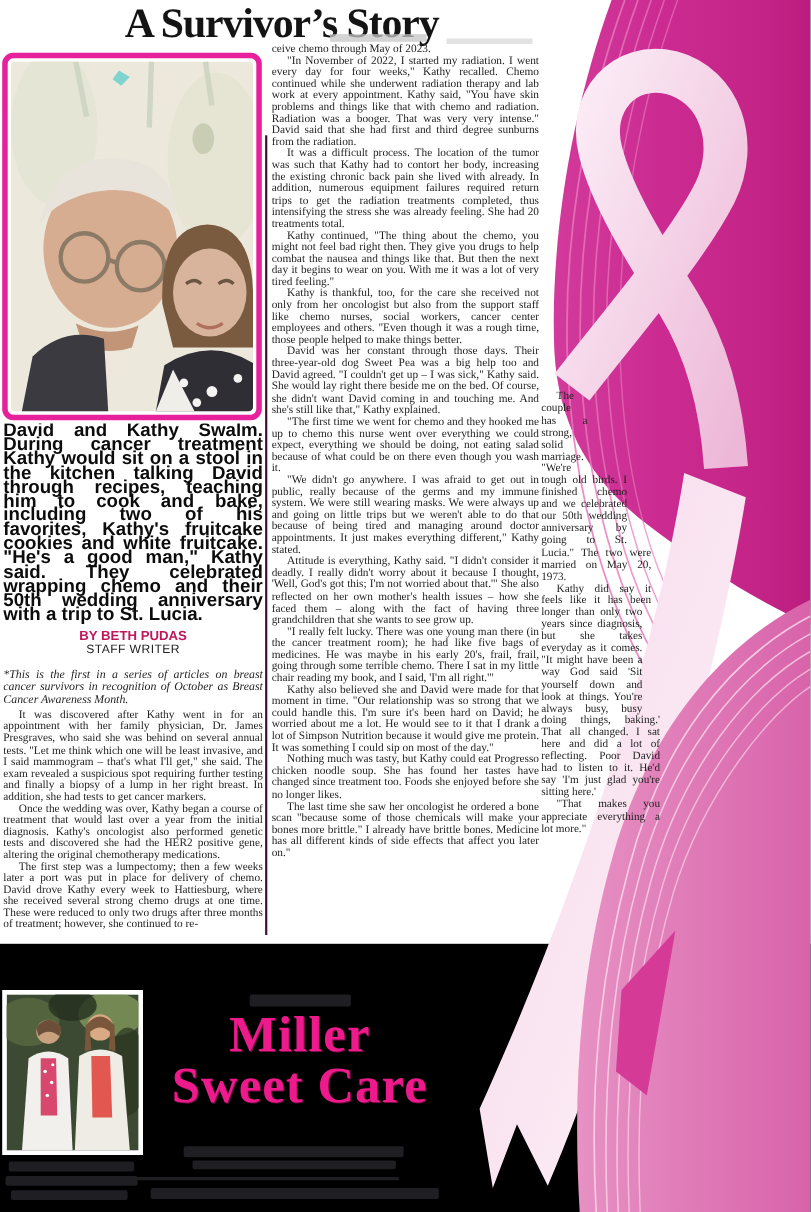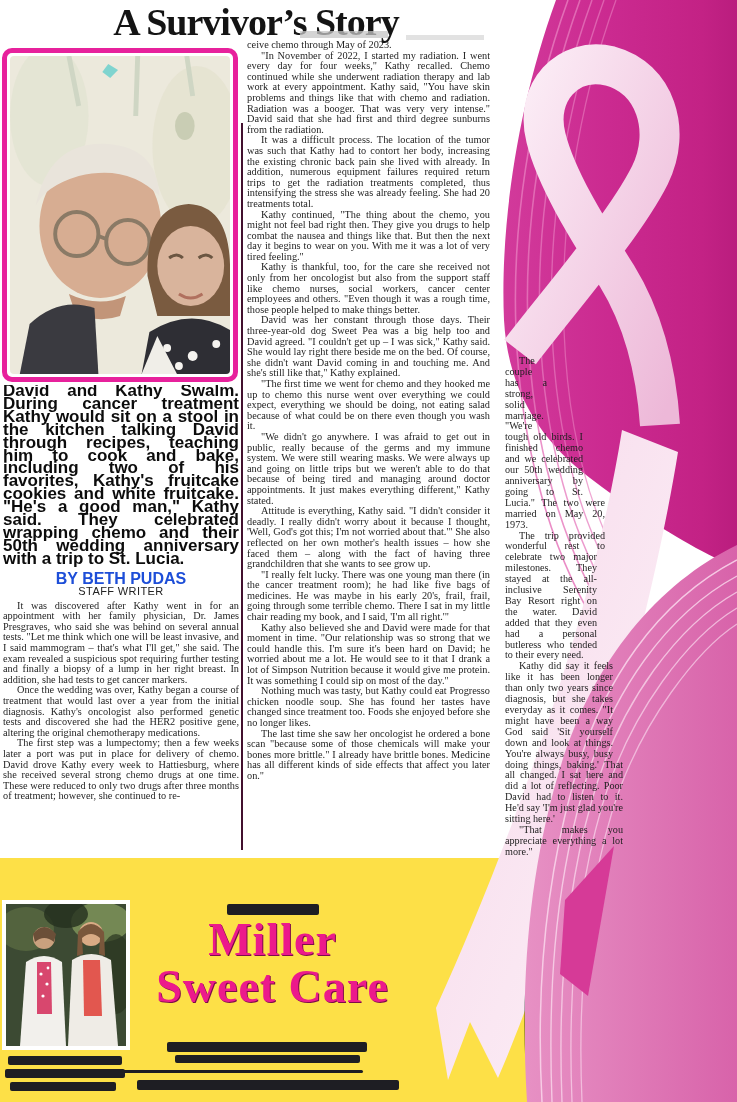--- a/index.html
+++ b/index.html
@@ -12,37 +12,37 @@
   .smudge{position:absolute;background:#c6c6c6;opacity:.75;}
   
   .photo-frame{position:absolute;left:2px;top:48px;width:236px;height:334px;
     border:5px solid #e7219c;border-radius:10px;background:#fff;box-sizing:border-box;padding:3px;}
   .photo-frame svg{display:block;width:100%;height:100%;border-radius:4px;}
   
   .caption{font-family:"Liberation Sans","DejaVu Sans",sans-serif;font-weight:bold;
     font-size:17px;line-height:12.9px;color:#0c0c0c;text-align:justify;}
   .col1wrap{position:absolute;left:3px;top:385px;width:236px;height:468px;overflow:hidden;}
   .byline{margin-top:6px;text-align:center;font-family:"Liberation Sans","DejaVu Sans",sans-serif;}
-  .byline .by{font-weight:bold;font-size:16px;line-height:13px;color:#1d4ed8;}
+  .byline .by{font-weight:bold;font-size:12px;line-height:13px;color:#be185d;}
   .byline .role{font-size:11px;line-height:13px;color:#222;letter-spacing:.4px;}
   .series-note{margin-top:10px;font-style:italic;font-size:10.8px;line-height:11.7px;
     color:#1d1d1d;text-align:justify;}
   .bodytext p{margin:0;text-indent:14px;font-size:10.3px;line-height:10.6px;color:#1e1e1e;
     text-align:justify;hyphens:auto;-webkit-hyphens:auto;}
   .body1{margin-top:3px;}
   .col2{position:absolute;left:247px;top:40px;width:243px;height:818px;overflow:hidden;}
   .col2 p:first-child{text-indent:0;}
-  .col3{position:absolute;left:492px;top:356px;width:118px;height:532px;overflow:hidden;margin-left:13px;}
+  .col3{position:absolute;left:492px;top:356px;width:118px;height:532px;overflow:hidden;}
   .col3 p{font-size:10.2px;line-height:10.9px;}
   .sb{float:right;clear:right;}
   .colrule{position:absolute;left:241px;top:123px;width:2px;height:727px;background:#42102e;}
   
   .ribbon-art{position:absolute;left:0;top:0;width:737px;height:1102px;pointer-events:none;z-index:3;}
   
-  .ad{position:absolute;left:0;top:858px;width:737px;height:244px;background:#fde047;z-index:1;}
+  .ad{position:absolute;left:0;top:858px;width:737px;height:244px;background:#000000;z-index:1;}
   .ad-photo{position:absolute;left:2px;top:42px;width:128px;height:150px;background:#fff;
     box-sizing:border-box;padding:4px;}
   .ad-photo svg{display:block;width:100%;height:100%;}
   .ad-title{position:absolute;left:130px;top:58px;width:285px;text-align:center;
     font-family:"Liberation Serif","DejaVu Serif",serif;font-weight:bold;
     font-size:46px;line-height:47px;color:#ec1a8b;letter-spacing:1px;
     text-shadow:1px 1px 0 #7d0c49;}
   .ad-title span{display:block;}
   .bar{position:absolute;background:#1e1e23;border-radius:2px;}
   .textlayer{position:absolute;inset:0;z-index:4;}
@@ -173,20 +173,21 @@
         <path d="M134,318 L150,280 L170,318 Z" fill="#f0eee8"></path>
       </svg>
     </div>
 
     <div class="col1wrap">
       <div class="caption">David and Kathy Swalm. During cancer treatment Kathy would sit on a stool in the kitchen talking David through recipes, teaching him to cook and bake, including two of his favorites, Kathy's fruitcake cookies and white fruitcake. "He's a good man," Kathy said. They celebrated wrapping chemo and their 50th wedding anniversary with a trip to St. Lucia.</div>
       <div class="byline">
         <div class="by">BY BETH PUDAS</div>
         <div class="role">STAFF WRITER</div>
       </div>
+      <div class="series-note">*This is the first in a series of articles on breast cancer survivors in recognition of October as Breast Cancer Awareness Month.</div>
       <div class="bodytext body1">
           <p>It was discovered after Kathy went in for an appointment with her family physician, Dr. James Presgraves, who said she was behind on several annual tests. "Let me think which one will be least invasive, and I said mammogram – that's what I'll get," she said. The exam revealed a suspicious spot requiring further testing and finally a biopsy of a lump in her right breast. In addition, she had tests to get cancer markers.</p>
           <p>Once the wedding was over, Kathy began a course of treatment that would last over a year from the initial diagnosis. Kathy's oncologist also performed genetic tests and discovered she had the HER2 positive gene, altering the original chemotherapy medications.</p>
           <p>The first step was a lumpectomy; then a few weeks later a port was put in place for delivery of chemo. David drove Kathy every week to Hattiesburg, where she received several strong chemo drugs at one time. These were reduced to only two drugs after three months of treatment; however, she continued to re-</p>
         </div>
     </div>
 
     <div class="colrule"></div>
 
     <div class="col2 bodytext">
@@ -206,20 +207,19 @@
       </div>
 
     <div class="col3 bodytext">
       <div class="sb" style="width:76px;height:70px"></div>
       <div class="sb" style="width:40px;height:65px"></div>
       <div class="sb" style="width:18px;height:70px"></div>
       <div class="sb" style="width:26px;height:80px"></div>
       <div class="sb" style="width:10px;height:110px"></div>
       <div class="abs-reset">
           <p>The couple has a strong, solid marriage. "We're tough old birds. I finished chemo and we celebrated our 50th wedding anniversary by going to St. Lucia." The two were married on May 20, 1973.</p>
-          <p>The trip provided wonderful rest to celebrate two major milestones. They stayed at the all-inclusive Serenity Bay Resort right on the water. David added that they even had a personal butleress who tended to their every need.</p>
           <p>Kathy did say it feels like it has been longer than only two years since diagnosis, but she takes everyday as it comes. "It might have been a way God said 'Sit yourself down and look at things. You're always busy, busy doing things, baking.' That all changed. I sat here and did a lot of reflecting. Poor David had to listen to it. He'd say 'I'm just glad you're sitting here.'</p>
           <p>"That makes you appreciate everything a lot more."</p>
         </div>
     </div>
   </div>
 
 </div>
 
 </body></html>

